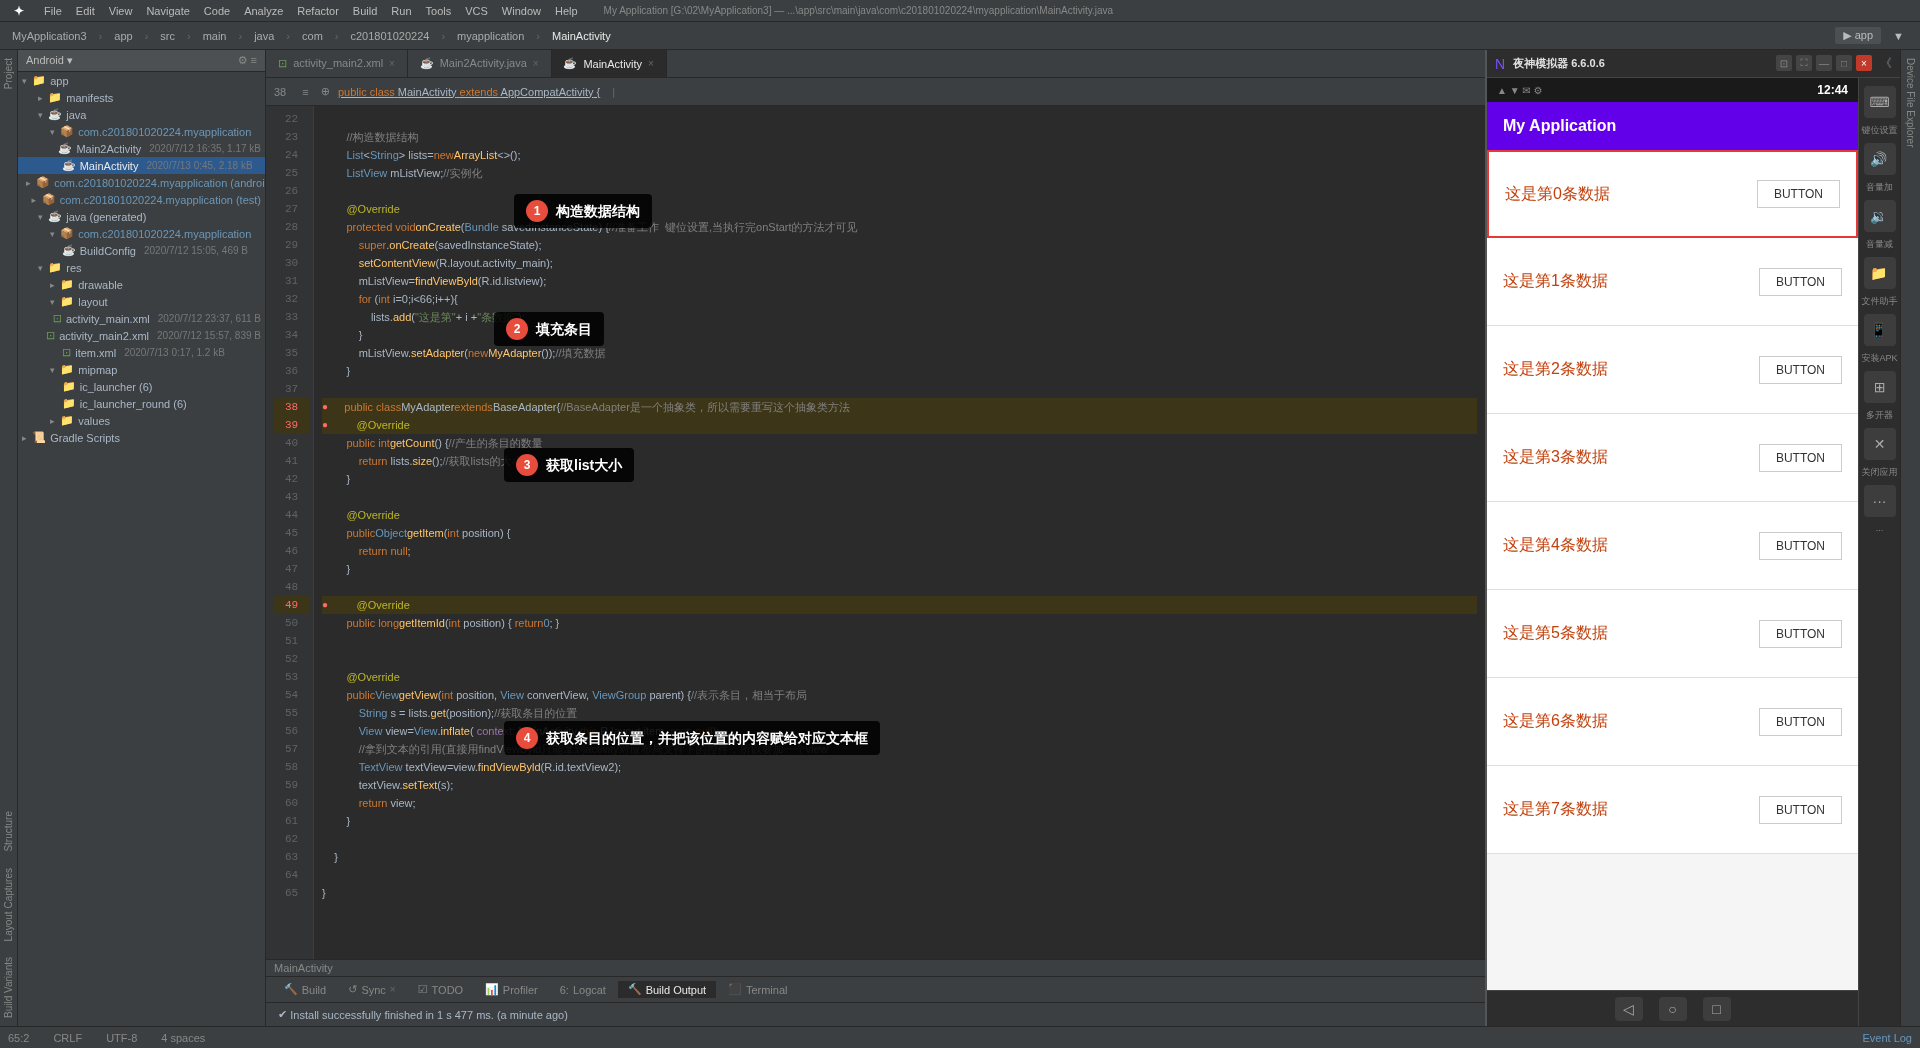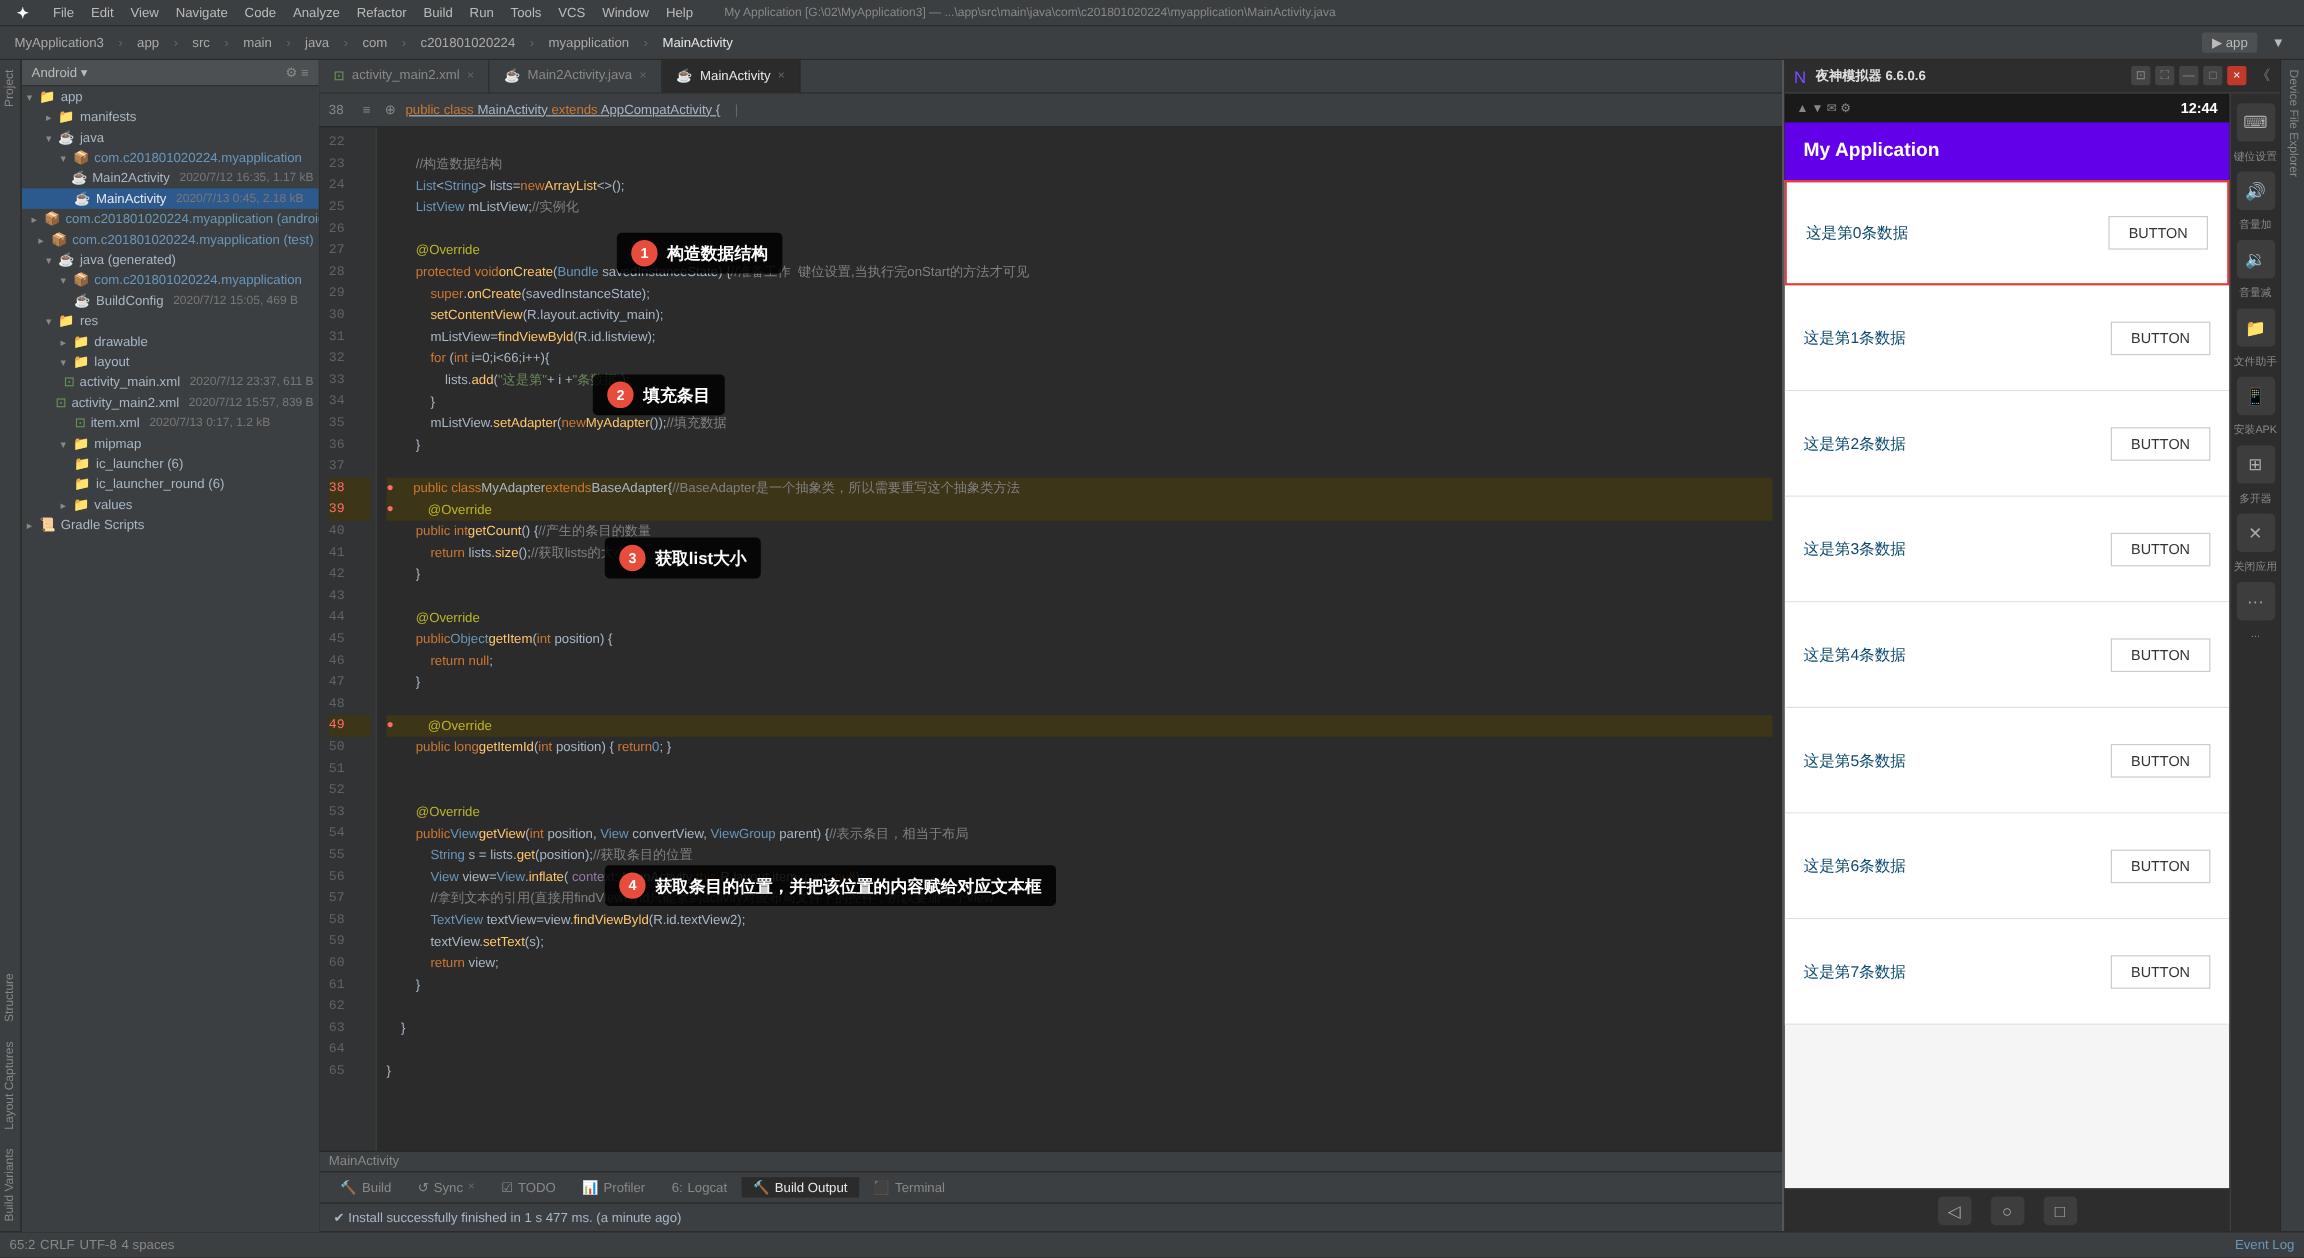--- a/index.html
+++ b/index.html
@@ -34,21 +34,21 @@
     .tab-item.active { background: #2b2b2b; color: #e8e8e8; border-top: 1px solid #4c5052; }
     .tab-item .close { color: #666; font-size: 10px; }
 
     
     .editor-toolbar { background: #3c3f41; height: 28px; display: flex; align-items: center; padding: 0 8px; gap: 4px; border-bottom: 1px solid #282828; flex-shrink: 0; font-size: 11px; color: #bbb; }
     .editor-toolbar .line-num { color: #888; margin-right: 8px; }
     .editor-toolbar button { background: none; border: none; color: #888; cursor: pointer; padding: 2px 4px; font-size: 11px; }
 
     
     .code-editor { flex: 1; display: flex; overflow: hidden; background: #2b2b2b; position: relative; }
-    .line-numbers { width: 48px; background: #313335; color: #606366; font-size: 11px; font-family: 'Courier New', monospace; padding: 4px 4px 4px 8px; overflow: hidden; flex-shrink: 0; text-align: left; line-height: 18px; border-right: 1px solid #3c3f41; }
+    .line-numbers { width: 48px; background: #313335; color: #606366; font-size: 11px; font-family: 'Courier New', monospace; padding: 4px 4px 4px 8px; overflow: hidden; flex-shrink: 0; text-align: center; line-height: 18px; border-right: 1px solid #3c3f41; }
     .code-content { flex: 1; overflow: auto; padding: 4px 8px; font-family: Liberation Sans, sans-serif; font-size: 11px; line-height: 18px; position: relative; }
     .code-line { white-space: pre; display: flex; align-items: flex-start; }
     .code-line .debug-mark { color: #ff6b68; margin-right: 4px; font-size: 10px; }
 
     
     .kw { color: #cc7832; }
     .cl { color: #a9b7c6; }
     .fn { color: #ffc66d; }
     .st { color: #6a8759; }
     .cm { color: #808080; }
@@ -62,21 +62,21 @@
     .annotation-circle { width: 22px; height: 22px; border-radius: 50%; background: #e74c3c; color: #fff; font-size: 12px; font-weight: bold; display: flex; align-items: center; justify-content: center; flex-shrink: 0; }
 
     
     .bottom-panel { height: 50px; background: #3c3f41; border-top: 1px solid #282828; flex-shrink: 0; display: flex; flex-direction: column; }
     .bottom-tabs { height: 26px; display: flex; align-items: center; padding: 0 8px; gap: 2px; border-bottom: 1px solid #282828; }
     .bottom-tab { padding: 2px 10px; font-size: 11px; color: #888; cursor: pointer; display: flex; align-items: center; gap: 4px; }
     .bottom-tab.active { color: #e8e8e8; background: #2b2b2b; }
     .bottom-content { flex: 1; padding: 4px 12px; font-size: 11px; color: #a9b7c6; display: flex; align-items: center; }
 
     
-    .status-bar { height: 22px; background: #3c3f41; border-top: 1px solid #282828; display: flex; align-items: center; padding: 0 8px; font-size: 11px; color: #888; gap: 4px; flex-shrink: 0; }
+    .status-bar { height: 22px; background: #3c3f41; border-top: 1px solid #282828; display: flex; align-items: center; padding: 0 8px; font-size: 11px; color: #888; gap: 24px; flex-shrink: 0; }
     .status-bar .right { margin-left: auto; display: flex; gap: 12px; }
     .status-bar .event-log { color: #6897bb; }
 
     
     .left-side-labels { width: 18px; background: #3c3f41; border-right: 1px solid #282828; display: flex; flex-direction: column; flex-shrink: 0; }
     .side-label { writing-mode: vertical-rl; transform: rotate(180deg); font-size: 10px; color: #888; padding: 8px 3px; cursor: pointer; white-space: nowrap; }
 
     
     .emulator-panel { width: 415px; background: #1a1a2e; border-left: 2px solid #555; flex-shrink: 0; display: flex; flex-direction: column; overflow: hidden; }
     .nox-header { background: #2d2d2d; height: 28px; display: flex; align-items: center; padding: 0 8px; gap: 8px; border-bottom: 1px solid #444; }
@@ -84,21 +84,21 @@
     .nox-controls { margin-left: auto; display: flex; gap: 4px; }
     .nox-btn { width: 16px; height: 16px; border-radius: 2px; display: flex; align-items: center; justify-content: center; cursor: pointer; font-size: 10px; color: #888; border: none; background: #444; }
     .nox-body { flex: 1; display: flex; overflow: hidden; }
     .nox-screen { flex: 1; display: flex; flex-direction: column; overflow: hidden; }
     .android-status { background: #1a1a1a; height: 24px; display: flex; align-items: center; padding: 0 10px; justify-content: space-between; }
     .android-app-bar { background: #6200ea; height: 48px; display: flex; align-items: center; padding: 0 16px; }
     .android-app-bar .app-title { color: #fff; font-size: 16px; font-weight: bold; }
     .android-content { flex: 1; background: #f5f5f5; overflow-y: auto; }
     .list-row { display: flex; align-items: center; border-bottom: 1px solid #e0e0e0; padding: 0 8px; height: 88px; background: #fff; }
     .list-row:nth-child(1) { border: 2px solid #e53935; }
-    .list-row-text { flex: 1; font-size: 13px; color: #0c4a6e; padding: 8px; }
+    .list-row-text { flex: 1; font-size: 16px; color: #c2410c; padding: 8px; }
     .list-row-btn { background: #fff; border: 1px solid #ccc; padding: 6px 16px; font-size: 12px; color: #333; cursor: pointer; margin-right: 8px; }
     .nox-right-panel { width: 42px; background: #2d2d2d; border-left: 1px solid #444; display: flex; flex-direction: column; align-items: center; padding: 8px 0; gap: 6px; }
     .nox-side-btn { width: 32px; height: 32px; background: #3d3d3d; border-radius: 4px; display: flex; align-items: center; justify-content: center; cursor: pointer; color: #aaa; font-size: 14px; }
     .nox-side-label { font-size: 9px; color: #888; text-align: right; writing-mode: horizontal-tb; }
     .nox-bottom { height: 36px; background: #2d2d2d; border-top: 1px solid #444; display: flex; align-items: center; justify-content: center; gap: 16px; }
     .nox-nav-btn { background: #3d3d3d; border-radius: 4px; width: 28px; height: 24px; display: flex; align-items: center; justify-content: center; cursor: pointer; color: #aaa; font-size: 14px; }
 
     
     .right-explorer { width: 20px; background: #3c3f41; border-left: 1px solid #282828; display: flex; flex-direction: column; flex-shrink: 0; }
     .right-explorer-label { writing-mode: vertical-rl; font-size: 10px; color: #888; padding: 8px 4px; cursor: pointer; }

